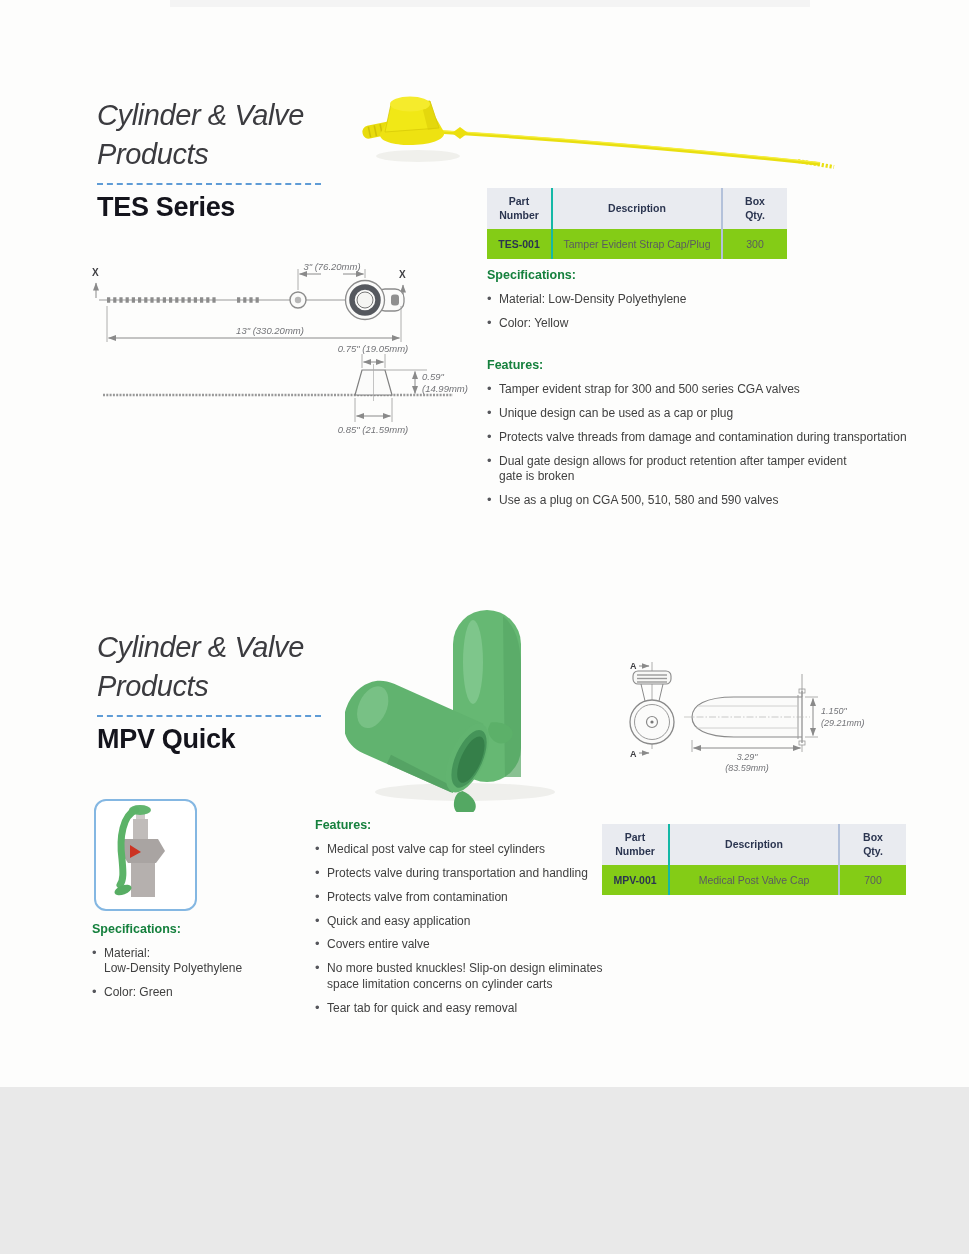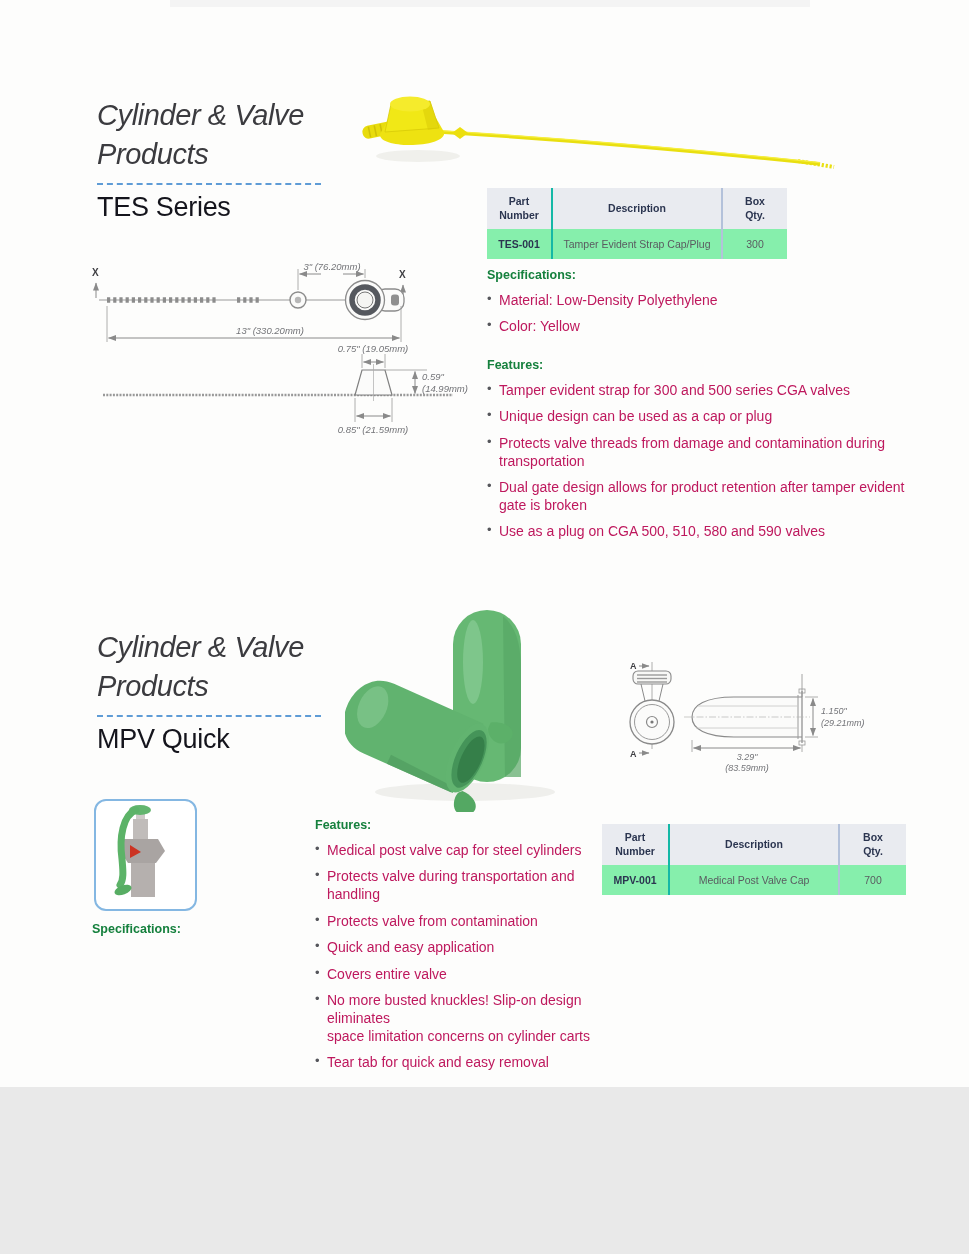--- a/index.html
+++ b/index.html
@@ -8,36 +8,36 @@
     background:#fdfdfc; overflow:hidden;
     font-family:"Liberation Sans", sans-serif;
     color:#55565b;
   }
   .scan-edge-top { position:absolute; left:170px; top:0; width:640px; height:7px; background:#f4f4f4; }
   .abs { position:absolute; }
 
   
   .cat-title { font-style:italic; font-size:29px; color:#3b3b3f; line-height:1.36; letter-spacing:-0.4px; }
   .rule { border-top:2px dashed #5f9cd6; width:224px; margin:8px 0 7px; }
-  .series { font-size:27px; font-weight:400; color:#14141c; letter-spacing:-0.3px; }
+  .series { font-size:27px; font-weight:700; color:#14141c; letter-spacing:-0.3px; }
 
   
   .h { font-size:12.5px; font-weight:700; color:#15803d; margin:0 0 10px 0; }
   ul.blist { list-style:none; padding:0; margin:0; }
-  li.b { position:relative; padding-left:12px; font-size:14px; color:#be185d;
+  li.b { position:relative; padding-left:12px; font-size:12px; color:#404040;
          margin-bottom:8.5px; line-height:1.28; white-space:pre-line; }
   li.b::before { content:"\2022"; position:absolute; left:0; top:-1px; font-size:13px; color:#55565b; }
 
   
   .ptable { position:absolute; display:flex; }
   .pt-col { display:flex; flex-direction:column; }
   .pt-head { background:#e9ebf0; height:41px; display:flex; align-items:center; justify-content:center;
              text-align:center; white-space:pre-line; font-size:10.5px; font-weight:700;
              color:#2b3550; line-height:1.3; }
-  .pt-cell { background:#86efac; height:30px; display:flex; align-items:center; justify-content:center;
+  .pt-cell { background:#84cc16; height:30px; display:flex; align-items:center; justify-content:center;
              font-size:10.5px; color:#5a5b60; }
   .pt-part { font-weight:700; color:#2b3550; }
   .pt-col-mid { border-left:2px solid #14b8a6; border-right:2px solid #b3c1da; }
 
   
   .dimtext { font-style:italic; fill:#737478; }
   .marktext { font-weight:bold; fill:#3f3f43; }
 
   .photo-frame { position:absolute; left:94px; top:799px; width:99px; height:108px;
                  border:2px solid #84b7e2; border-radius:12px; background:#fff; }
@@ -258,20 +258,25 @@
       <rect x="35" y="62" width="24" height="34" fill="#b5b0ae"></rect>
       <polygon points="34,44 45,51 34,57" fill="#cc3322"></polygon>
       <ellipse cx="44" cy="9" rx="11" ry="5" fill="#62b56e"></ellipse>
       <path d="M 40,9 C 27,14 23,36 26,58 C 27,70 28,78 24,84" stroke="#5cb368" stroke-width="7" fill="none" stroke-linecap="round"></path>
       <ellipse cx="27" cy="89" rx="9" ry="4.5" fill="#57ad63" transform="rotate(-20 27 89)"></ellipse>
     </svg>
   </div>
 
   <div class="abs" style="left:92px; top:922px; width:220px;">
     <div class="h">Specifications:</div>
+    <ul class="blist">
+      <li class="b">Material:
+Low-Density Polyethylene</li>
+      <li class="b">Color: Green</li>
+    </ul>
   </div>
 
   <div class="abs" style="left:315px; top:818px; width:295px;">
     <div class="h">Features:</div>
     <ul class="blist">
       <li class="b">Medical post valve cap for steel cylinders</li>
       <li class="b">Protects valve during transportation and handling</li>
       <li class="b">Protects valve from contamination</li>
       <li class="b">Quick and easy application</li>
       <li class="b">Covers entire valve</li>

